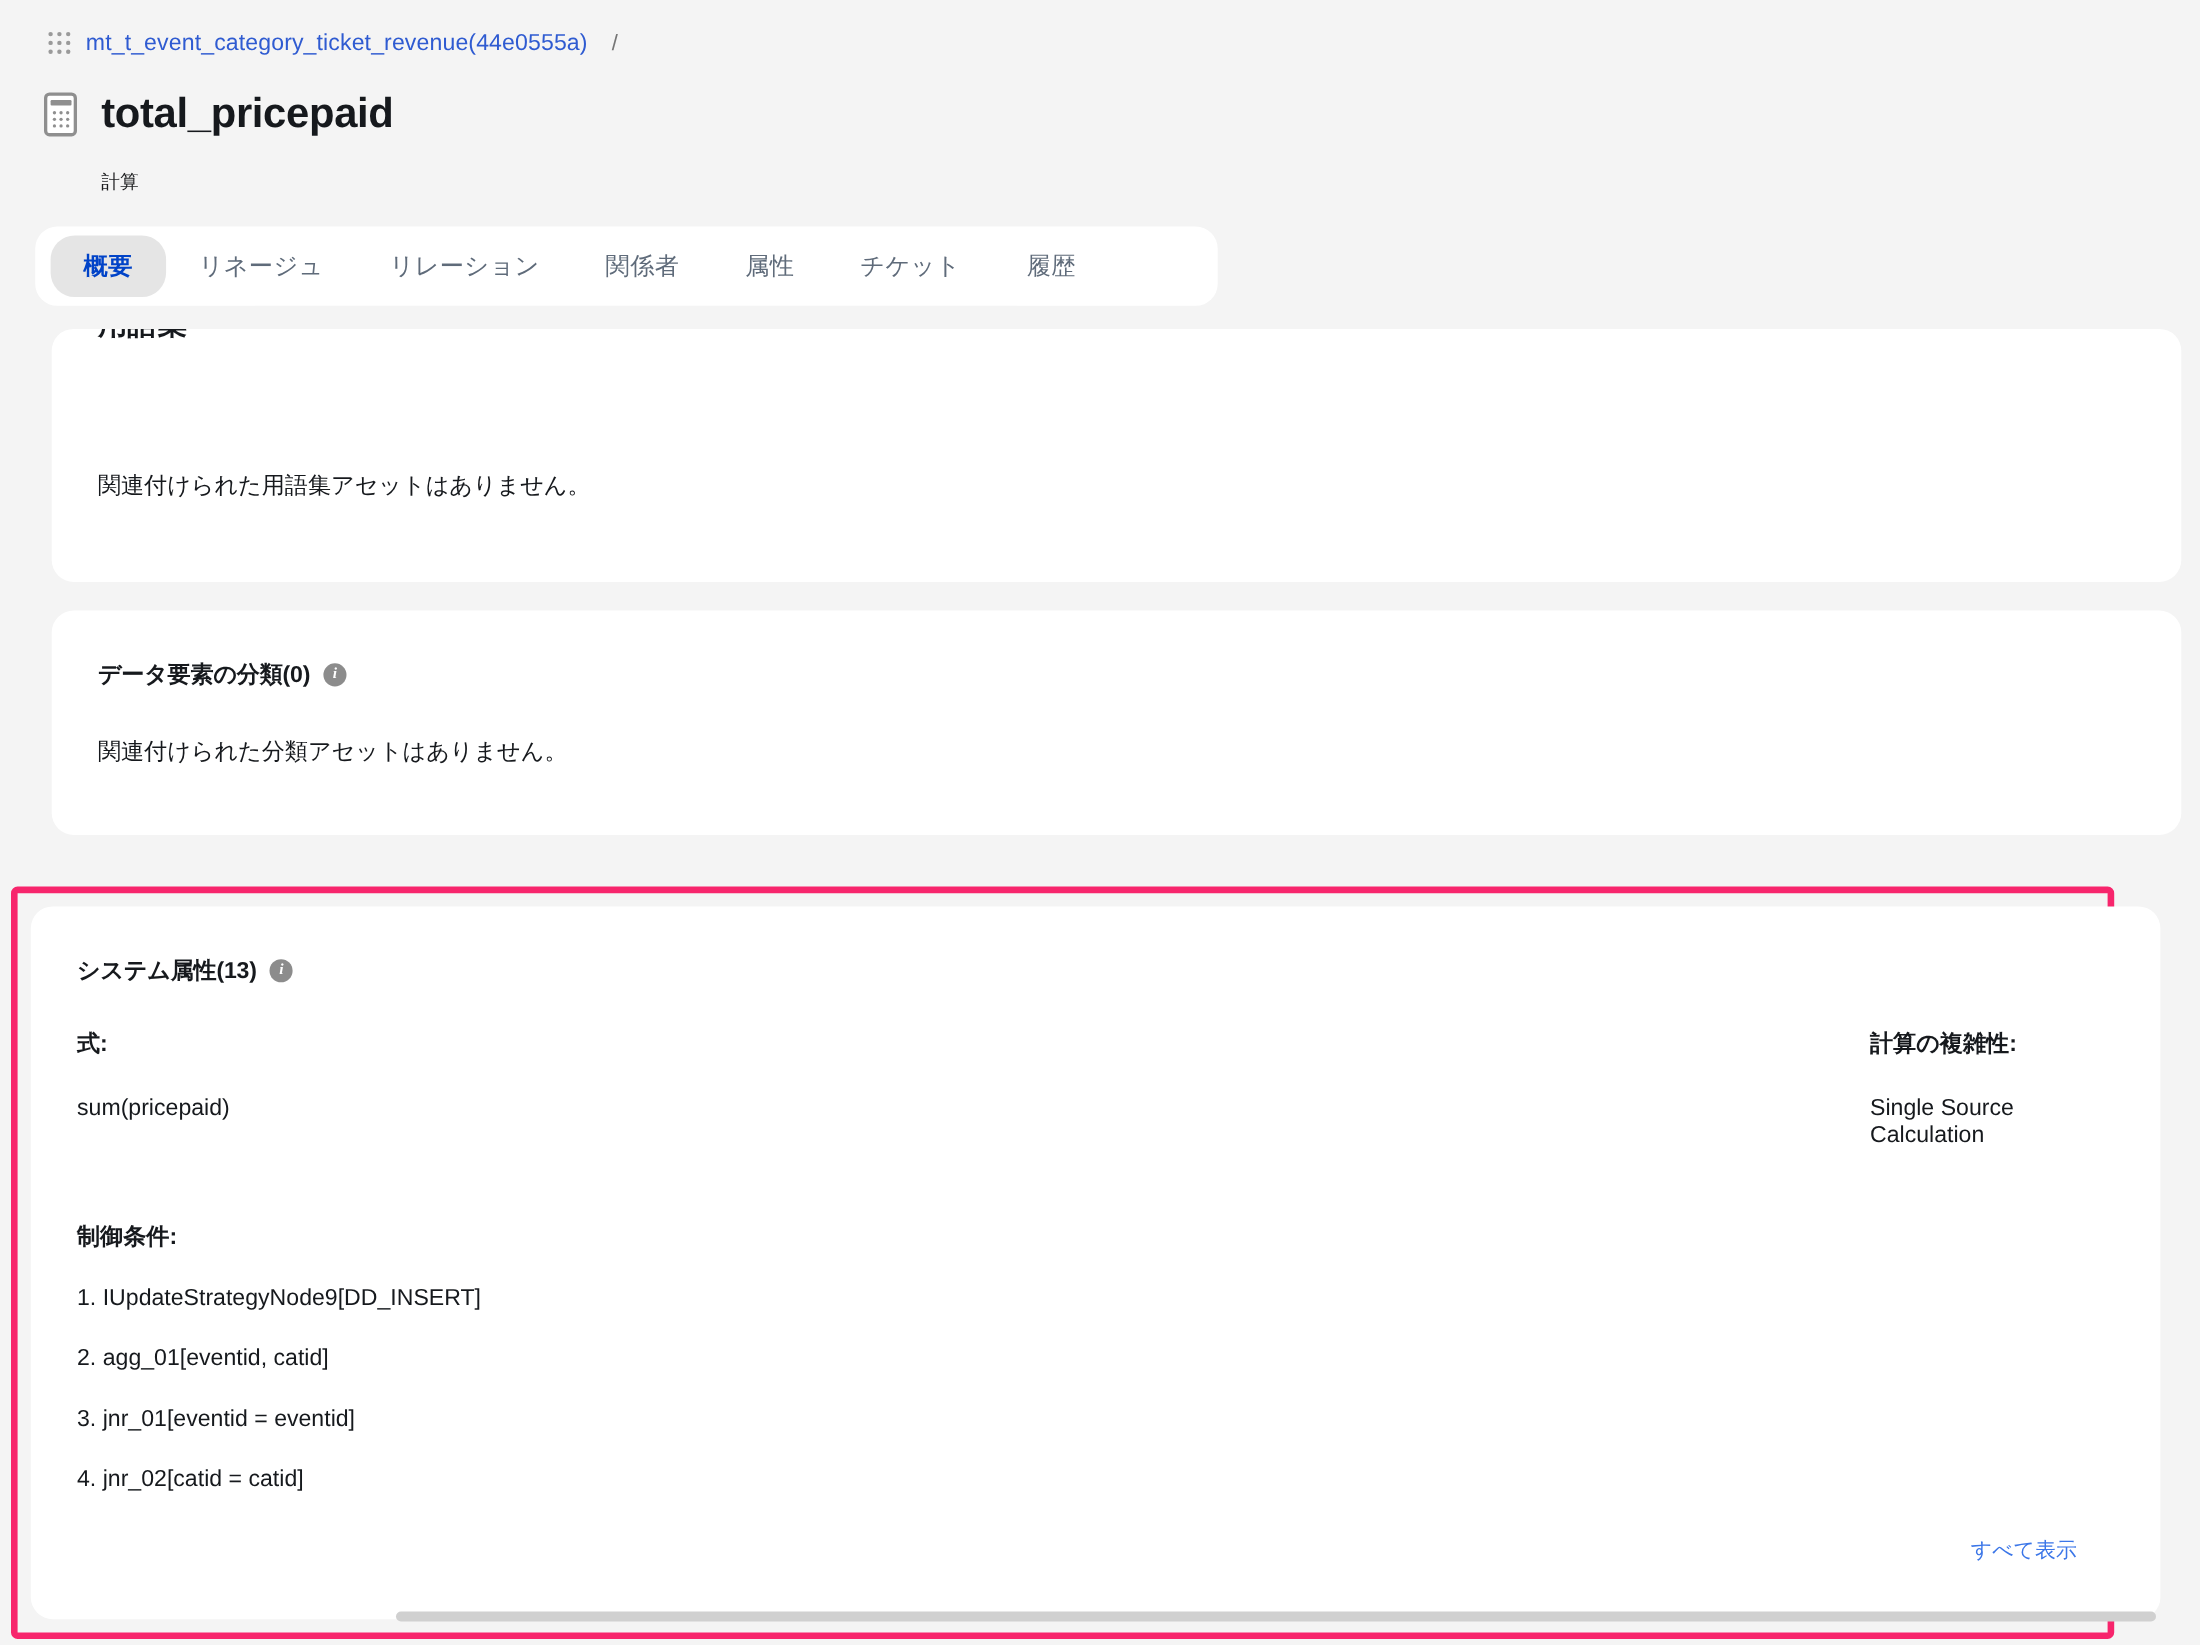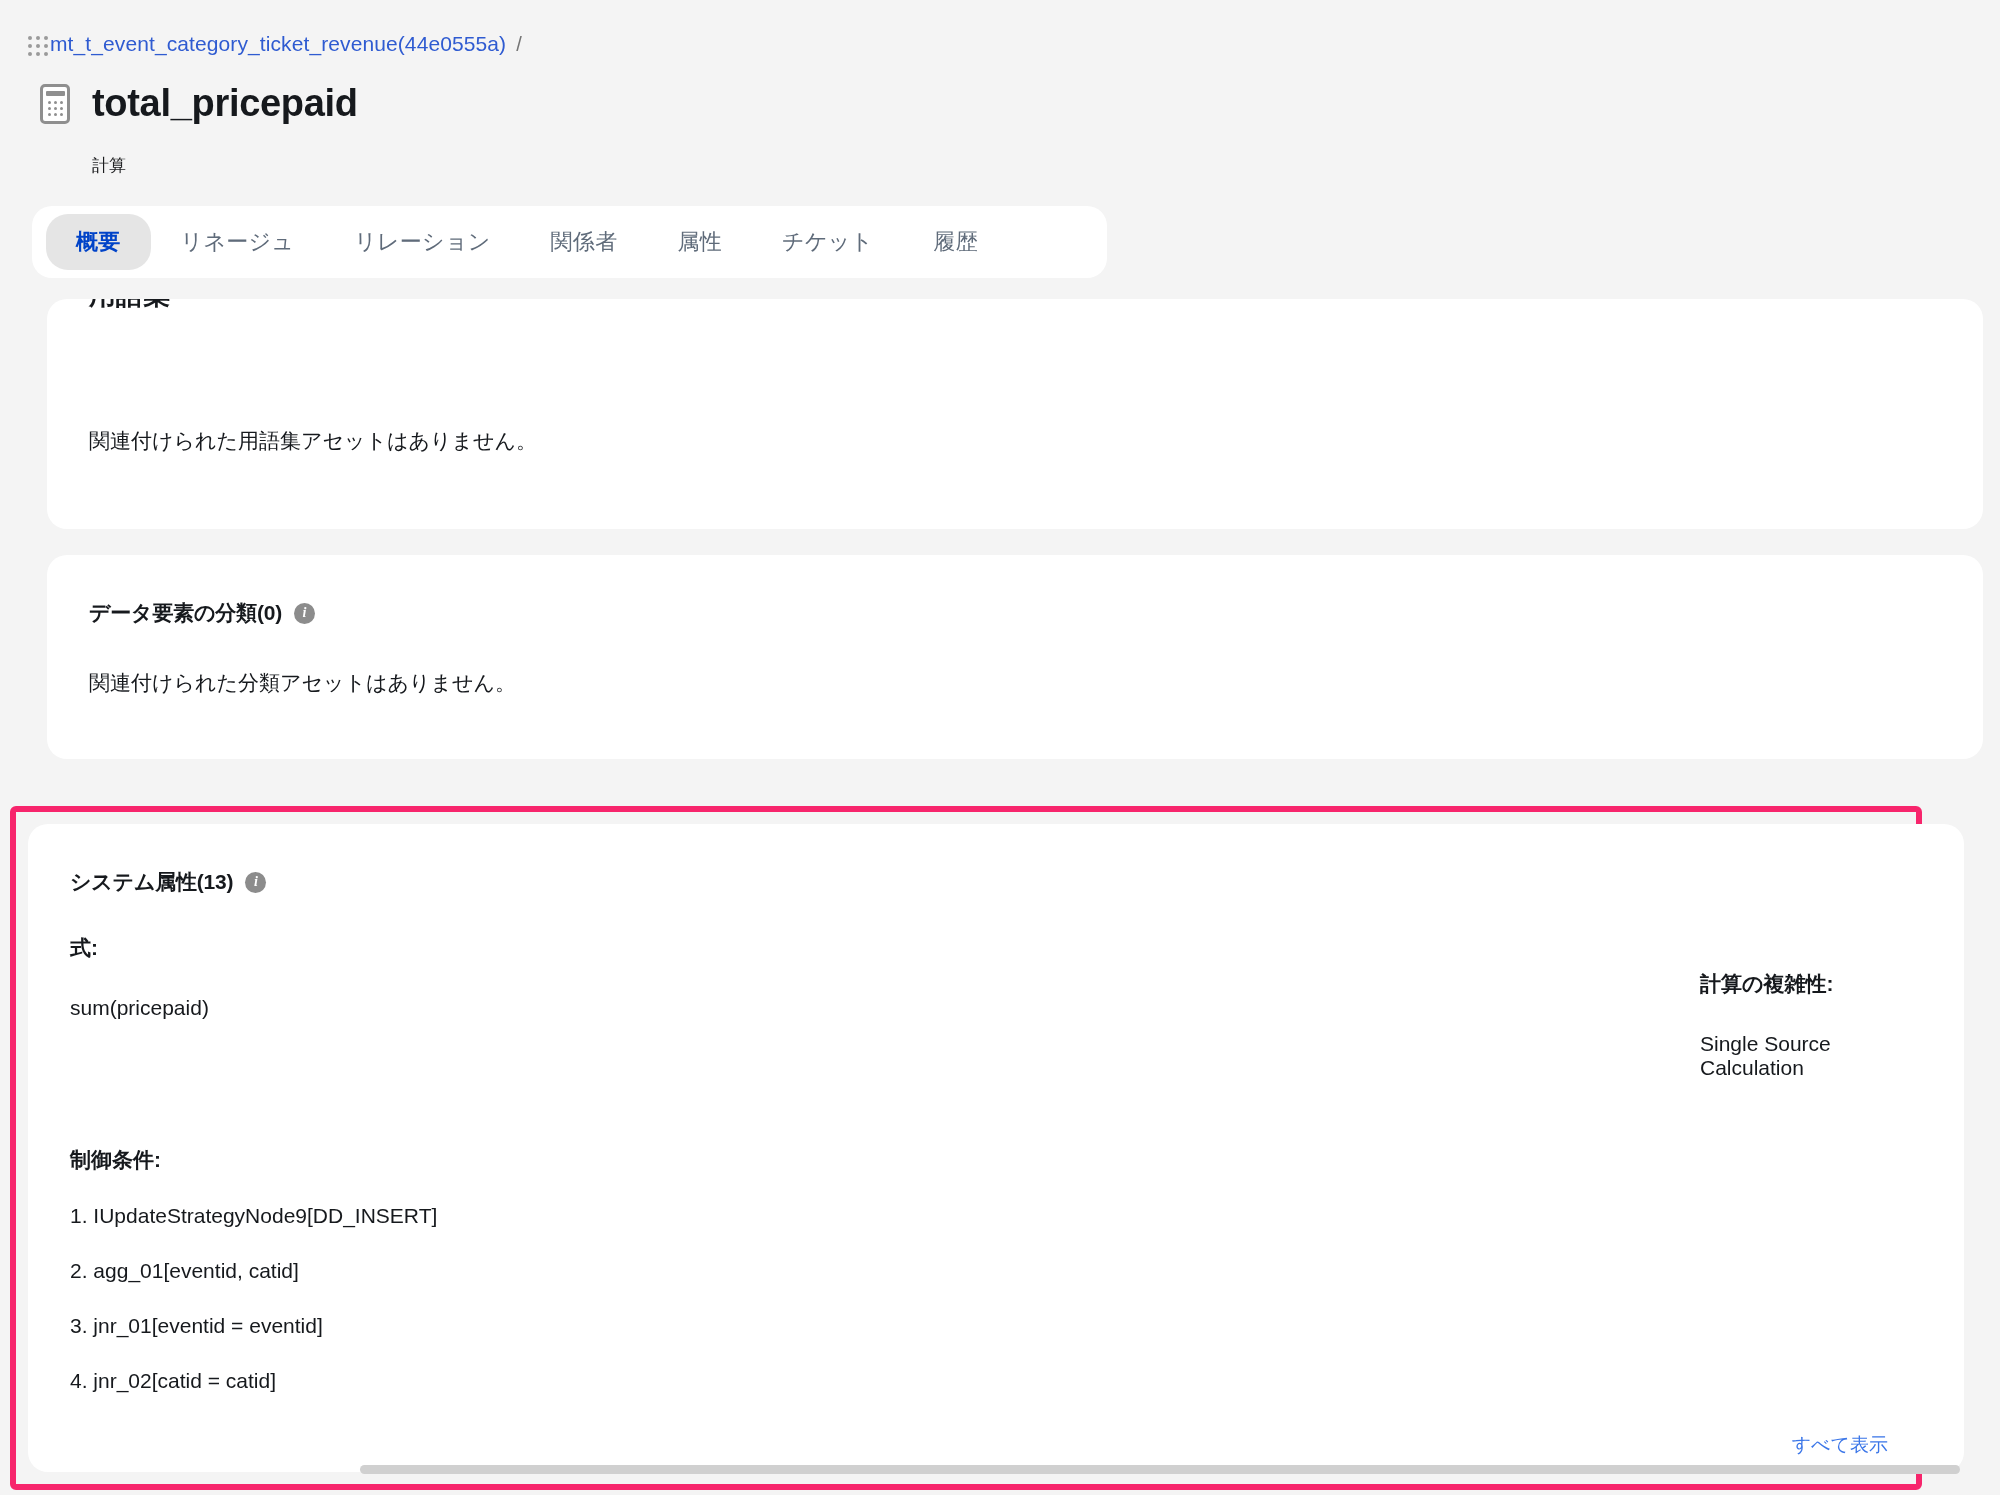--- a/index.html
+++ b/index.html
@@ -15,23 +15,23 @@
   .page {
     position: relative;
     width: 2000px;
     height: 1495px;
     background: #f4f4f4;
   }
 
   
   .breadcrumb {
     display: flex;
-    align-items: flex-end;
-    gap: 2px;
-    padding: 22px 0 0 28px;
+    align-items: center;
+    gap: 14px;
+    padding: 22px 0 0 44px;
     height: 56px;
   }
   .waffle-icon {
     display: grid;
     grid-template-columns: repeat(3, 4px);
     grid-template-rows: repeat(3, 4px);
     gap: 4px;
     width: 20px;
     height: 20px;
     cursor: pointer;
@@ -232,21 +232,21 @@
   .attr-label {
     font-size: 21px;
     font-weight: bold;
     color: #16191d;
     margin-bottom: 34px;
   }
   .attr-value {
     font-size: 21px;
     color: #16191d;
   }
-  .right-col { padding-left: 704px; margin-top: 36px; }
+  .right-col { padding-left: 704px; }
   .right-col .attr-label,
   .right-col .attr-value { padding-left: 0; }
 
   .conditions {
     padding: 66px 42px 0 42px;
   }
   .conditions .attr-label { margin-bottom: 30px; }
   .cond-item {
     font-size: 21px;
     color: #16191d;

